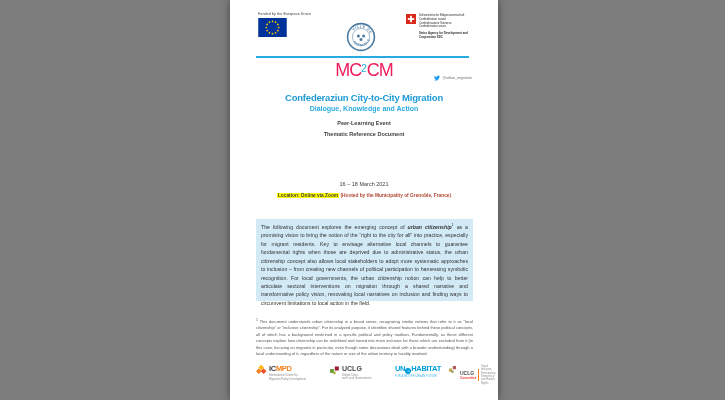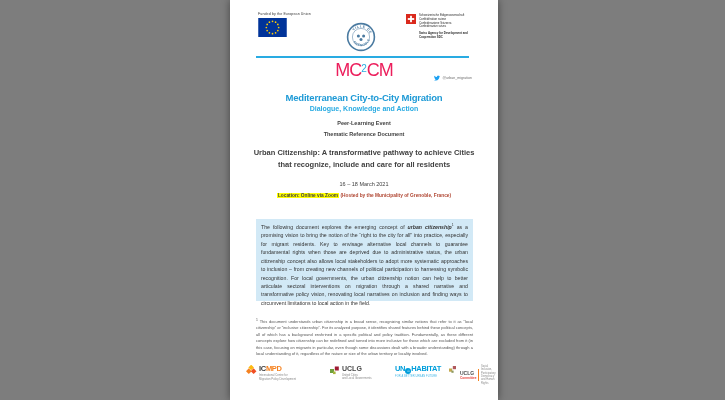--- a/index.html
+++ b/index.html
@@ -49,21 +49,21 @@
               background:#d2e9f6; padding:4px 5px; }
   .body-box p { font-size:5.2px; line-height:1.62; color:#333333; text-align:justify; }
   .body-box .emph { font-weight:bold; font-style:italic; }
   sup { font-size:3.4px; vertical-align:super; line-height:0; }
   
   .footnote { position:absolute; left:26px; top:319px; width:217px;
               font-size:4px; line-height:1.6; color:#555555; text-align:justify; }
   
   .partners { position:absolute; left:0; top:363px; width:268px; height:32px; }
   .partner { position:absolute; top:2px; display:flex; align-items:flex-start; gap:2px; }
-  .p-icmpd { left:16px;justify-content:center; }
+  .p-icmpd { left:26px;justify-content:center; }
   .p-uclg { left:100px; }
   .p-unhabitat { left:165px; }
   .p-cisdp { left:219px; }
   .icmpd-name { font-weight:bold; font-size:7.5px; letter-spacing:-.3px; color:#3a3a3a; line-height:1; }
   .icmpd-name .orange { color:#f58220; }
   .partner-sub { font-size:2.8px; color:#8a8a8a; line-height:1.3; margin-top:1.5px; }
   .uclg-name { font-weight:bold; font-size:7px; color:#4a4a4a; line-height:1; }
   .unhabitat-name { font-weight:bold; font-size:7.5px; letter-spacing:-.3px; color:#009edb; line-height:1; white-space:nowrap; }
   .unhabitat-dot { display:inline-block; width:6px; height:6px; border-radius:50%; background:#009edb;
                    color:#ffffff; font-size:4px; text-align:center; line-height:6px; vertical-align:-0.5px; }
@@ -139,30 +139,26 @@
 
     <div class="mc2cm"><span>MC</span><span class="two">2</span><span>CM</span></div>
 
     <div class="twitter">
       <svg viewBox="0 0 24 24" fill="#1da1f2">
         <path d="M23.954 4.569c-.885.392-1.83.656-2.825.775a4.93 4.93 0 0 0 2.163-2.723 9.86 9.86 0 0 1-3.127 1.195 4.92 4.92 0 0 0-8.384 4.482A13.97 13.97 0 0 1 1.64 3.162a4.92 4.92 0 0 0 1.523 6.574 4.9 4.9 0 0 1-2.23-.616v.062a4.923 4.923 0 0 0 3.946 4.827 4.96 4.96 0 0 1-2.224.084 4.93 4.93 0 0 0 4.6 3.419A9.9 9.9 0 0 1 0 19.54a13.94 13.94 0 0 0 7.548 2.212c9.057 0 14.01-7.503 14.01-14.01 0-.213-.005-.426-.015-.637a10.02 10.02 0 0 0 2.411-2.536z"></path>
       </svg>
       <span class="twitter-handle">@urban_migration</span>
     </div>
 
-    <div class="program-title">Mediterranean City-to-City Migration</div>
+    <div class="program-title">Confederaziun City-to-City Migration</div>
     <div class="program-subtitle">Dialogue, Knowledge and Action</div>
 
     <div class="event-type">Peer-Learning Event</div>
     <div class="doc-type">Thematic Reference Document</div>
 
-    <div class="doc-title">
-      <div>Urban Citizenship: A transformative pathway to achieve Cities</div>
-      <div>that recognize, include and care for all residents</div>
-    </div>
 
     <div class="dates">16 – 18 March 2021</div>
 
     <div class="location"><span class="hl">Location: Online via Zoom</span><span class="red"> (Hosted by the Municipality of Grenoble, France)</span></div>
 
     <div class="body-box">
       <p><span>The following document explores the emerging concept of </span><span class="emph">urban citizenship</span><sup>1</sup><span> as a promising vision to bring the notion of the “right to the city for all” into practice, especially for migrant residents. Key to envisage alternative local channels to guarantee fundamental rights when those are deprived due to administrative status, the urban citizenship concept also allows local stakeholders to adopt more systematic approaches to inclusion – from creating new channels of political participation to harnessing symbolic recognition. For local governments, the urban citizenship notion can help to better articulate sectoral interventions on migration through a shared narrative and transformative policy vision, renovating local narratives on inclusion and finding ways to circumvent limitations to local action in the field.</span></p>
     </div>
 
     <div class="footnote"><sup>1</sup><span> This document understands urban citizenship in a broad sense, recognizing similar notions that refer to it as “local citizenship” or “inclusive citizenship”. For its analyzed purpose, it identifies shared features behind these political concepts, all of which has a background enshrined in a specific political and policy tradition. Fundamentally, as these different concepts explore how citizenship can be redefined and turned into more inclusive for those which are excluded from it (in this case, focusing on migrants in particular, even though some discussions dealt with a broader understanding) through a local understanding of it, regardless of the nature or size of the urban territory or locality involved.</span></div>

